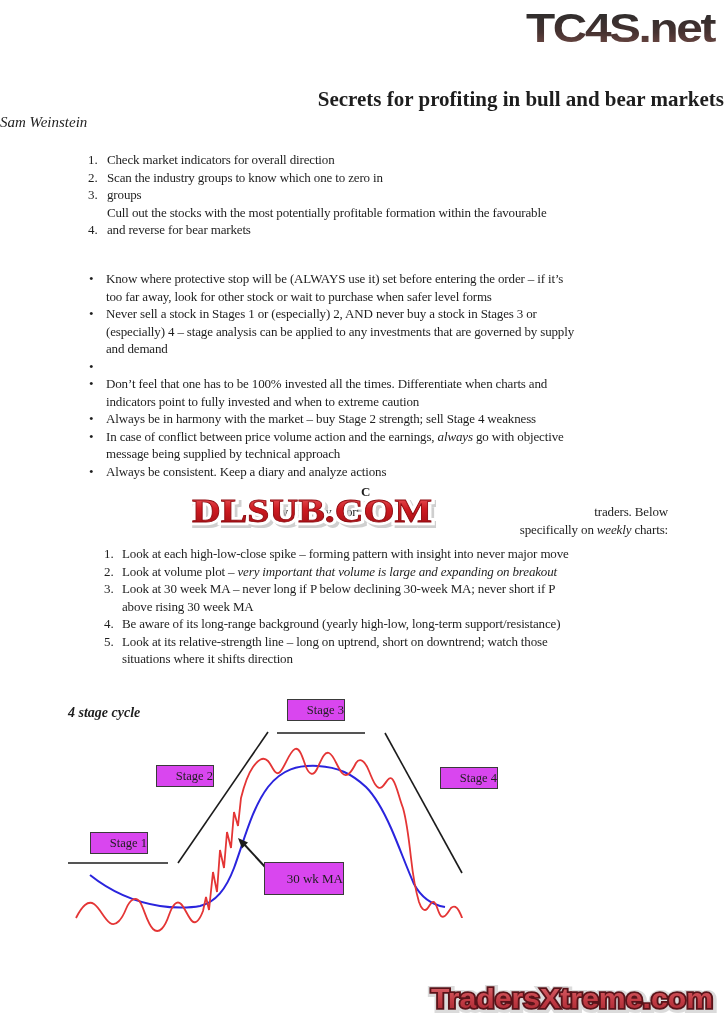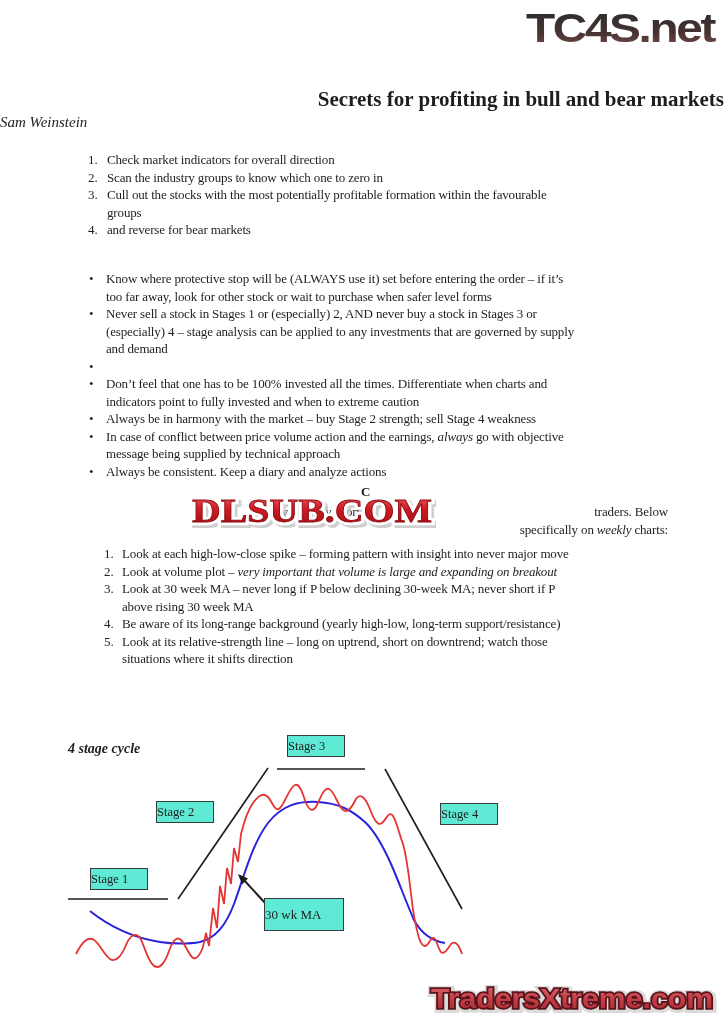--- a/index.html
+++ b/index.html
@@ -19,25 +19,25 @@
   #bullet-list{top:270px;left:89px;}
   #weekly-list{top:545px;left:104px;}
   #weekly-list .num{width:18px;}
   
   #weekly-para{top:503px;left:68px;width:600px;text-align:right;}
   .wm-gap{display:inline-block;width:218px;}
   
   #heading-frag{top:483px;left:361px;font-weight:bold;z-index:1;}
   #watermark{top:487px;left:188px;z-index:2;}
   
-  #chart{top:726px;left:0;width:724px;height:265px;}
+  #chart{top:690px;left:0;width:724px;height:265px;}
   #chart svg{position:absolute;top:0;left:0;}
   #chart-caption{top:14px;left:68px;font-weight:bold;font-style:italic;font-size:14px;}
-  .slabel{box-sizing:border-box;width:58px;height:22px;border:1px solid #3a3a3a;background:#5eead4;
-          text-align:left;font-size:12.5px;line-height:20px;}
+  .slabel{box-sizing:border-box;width:58px;height:22px;border:1px solid #3a3a3a;background:#d946ef;
+          text-align:right;font-size:12.5px;line-height:20px;}
   #lb-stage1{left:90px;top:142px;}
   #lb-stage2{left:156px;top:75px;}
   #lb-stage3{left:287px;top:9px;}
   #lb-stage4{left:440px;top:77px;}
   #lb-ma{left:264px;top:172px;width:80px;height:33px;line-height:32px;font-size:13px;}
   
   #logo-top{top:2px;right:6px;}
   #logo-bottom{top:980px;right:6px;}
 </style>
 </head>
@@ -68,22 +68,22 @@
     </div>
     <div class="row">
       <span class="num">2.</span>
       <span class="txt">
         <span class="ln"><span>Scan the industry groups to know which one to zero in</span></span>
       </span>
     </div>
     <div class="row">
       <span class="num">3.</span>
       <span class="txt">
+        <span class="ln"><span>groups</span></span>
         <span class="ln"><span>Cull out the stocks with the most potentially profitable formation within the favourable</span></span>
-        <span class="ln"><span>groups</span></span>
       </span>
     </div>
     <div class="row">
       <span class="num">4.</span>
       <span class="txt">
         <span class="ln"><span>and reverse for bear markets</span></span>
       </span>
     </div>
   </div>
 

